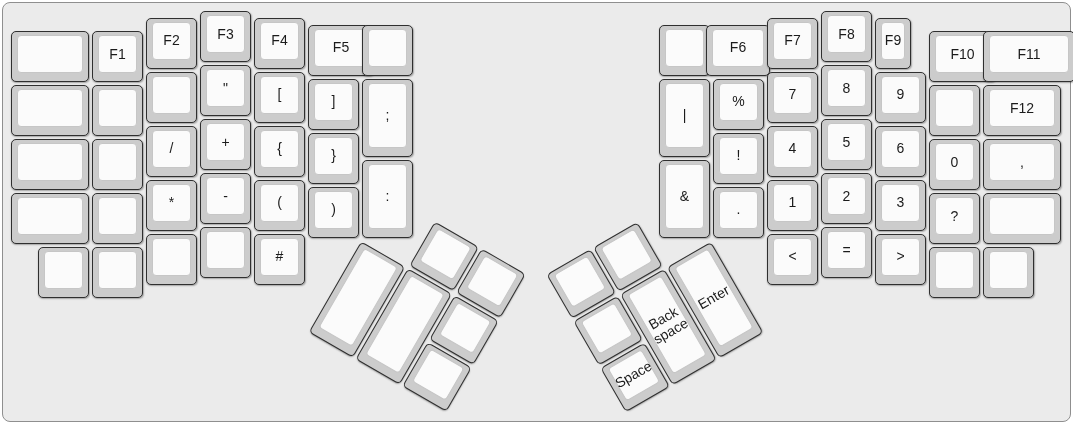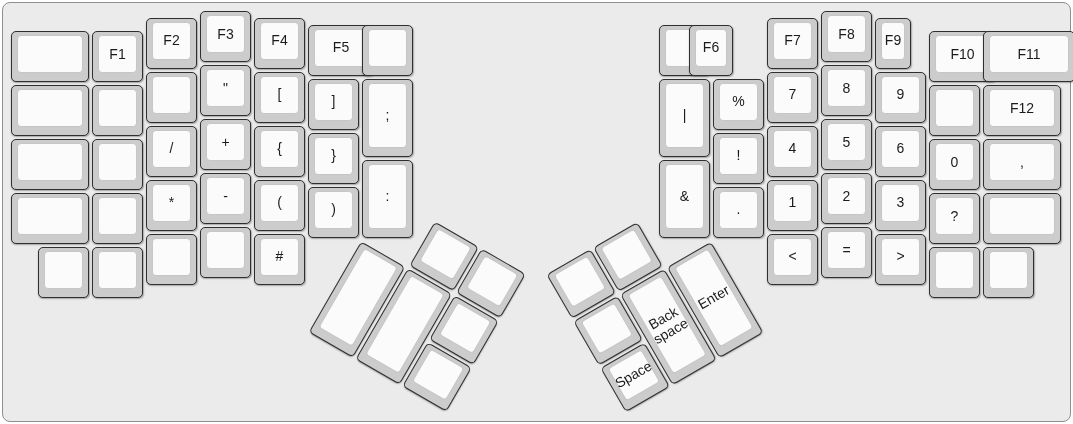--- a/index.html
+++ b/index.html
@@ -217,21 +217,21 @@
       <div class="key" style="left: 649px; top: 68.5px; width: 51px; height: 78px;">
         <div class="cap">
           <span class="key-label">|</span>
         </div>
       </div>
       <div class="key" style="left: 649px; top: 149.5px; width: 51px; height: 78px;">
         <div class="cap">
           <span class="key-label">&amp;</span>
         </div>
       </div>
-      <div class="key" style="left: 679px; top: 14.5px; width: 44px; height: 51px;">
+      <div class="key" style="left: 696px; top: 14.5px; width: 64px; height: 51px;">
         <div class="cap">
           <span class="key-label">F6</span>
         </div>
       </div>
       <div class="key" style="left: 703px; top: 68.5px; width: 51px; height: 51px;">
         <div class="cap">
           <span class="key-label">%</span>
         </div>
       </div>
       <div class="key" style="left: 703px; top: 122.5px; width: 51px; height: 51px;">

